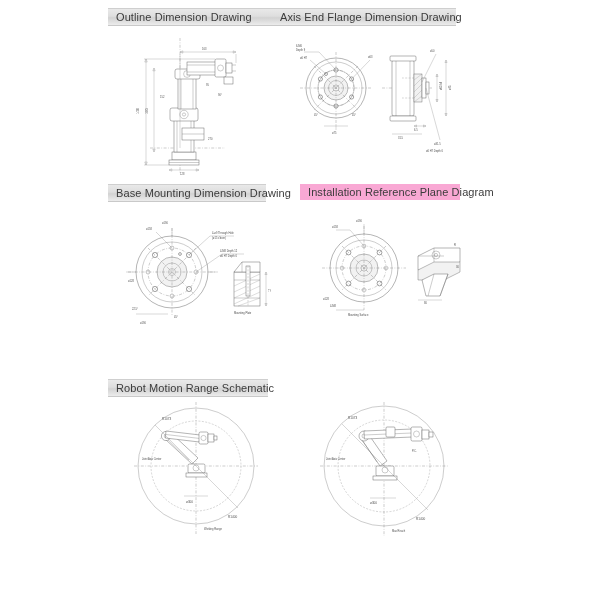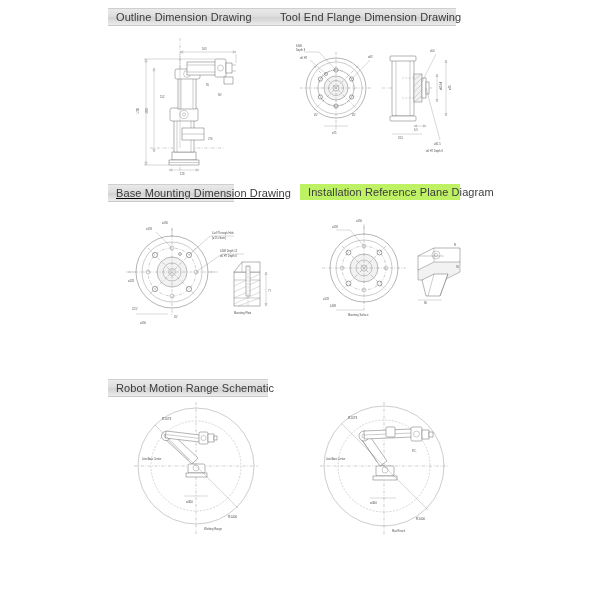--- a/index.html
+++ b/index.html
@@ -33,21 +33,21 @@
     align-items: center;
   }
   .sec-head .label {
     font-size: 11px;
     color: #3b3b3b;
     padding-left: 8px;
     letter-spacing: 0.1px;
     white-space: nowrap;
   }
   .sec-head.plain {
-    background: #bef264;
+    background: #f9a8d4;
     border-top: none;
     border-bottom: none;
     text-align: center;
   }
 
   
   .panel {
     position: absolute;
     overflow: hidden;
   }
@@ -66,21 +66,21 @@
 </style>
 </head>
 <body>
 
 <div class="page">
 
   <div class="sec-head" style="left:108px; top:8px; width:164px;">
     <span class="label">Outline Dimension Drawing</span>
   </div>
   <div class="sec-head" style="left:272px; top:8px; width:184px;">
-    <span class="label">Tool End Flange Dimension Drawing</span>
+    <span class="label">Axis End Flange Dimension Drawing</span>
   </div>
 
   <div class="panel" style="left:120px; top:28px; width:150px; height:150px;">
     <svg viewBox="0 0 150 150" width="150" height="150">
 
       <line class="ln-dash" x1="60" y1="10" x2="60" y2="145"></line>
       <line class="ln-dash" x1="30" y1="120" x2="105" y2="120"></line>
 
       <rect class="fillw" x="52" y="124" width="24" height="8"></rect>
       <rect class="fillw" x="49" y="132" width="30" height="5"></rect>
@@ -231,21 +231,21 @@
 
         <line class="dim" x1="148" y1="52" x2="162" y2="24"></line>
         <text class="t" x="156" y="22">ø50</text>
         <line class="dim" x1="152" y1="58" x2="166" y2="110"></line>
         <text class="t" x="160" y="115">ø31.5</text>
         <text class="t" x="152" y="122">ø6 H7 Depth 6</text>
       </g>
     </svg>
   </div>
 
-  <div class="sec-head" style="left:108px; top:184px; width:126px;text-decoration:underline;">
+  <div class="sec-head" style="left:108px; top:184px; width:158px;">
     <span class="label">Base Mounting Dimension Drawing</span>
   </div>
   <div class="sec-head plain" style="left:300px; top:184px; width:160px;">
     <span class="label">Installation Reference Plane Diagram</span>
   </div>
 
   <div class="panel" style="left:110px; top:210px; width:180px; height:130px;">
     <svg viewBox="0 0 180 130" width="180" height="130">
 
       <g>

